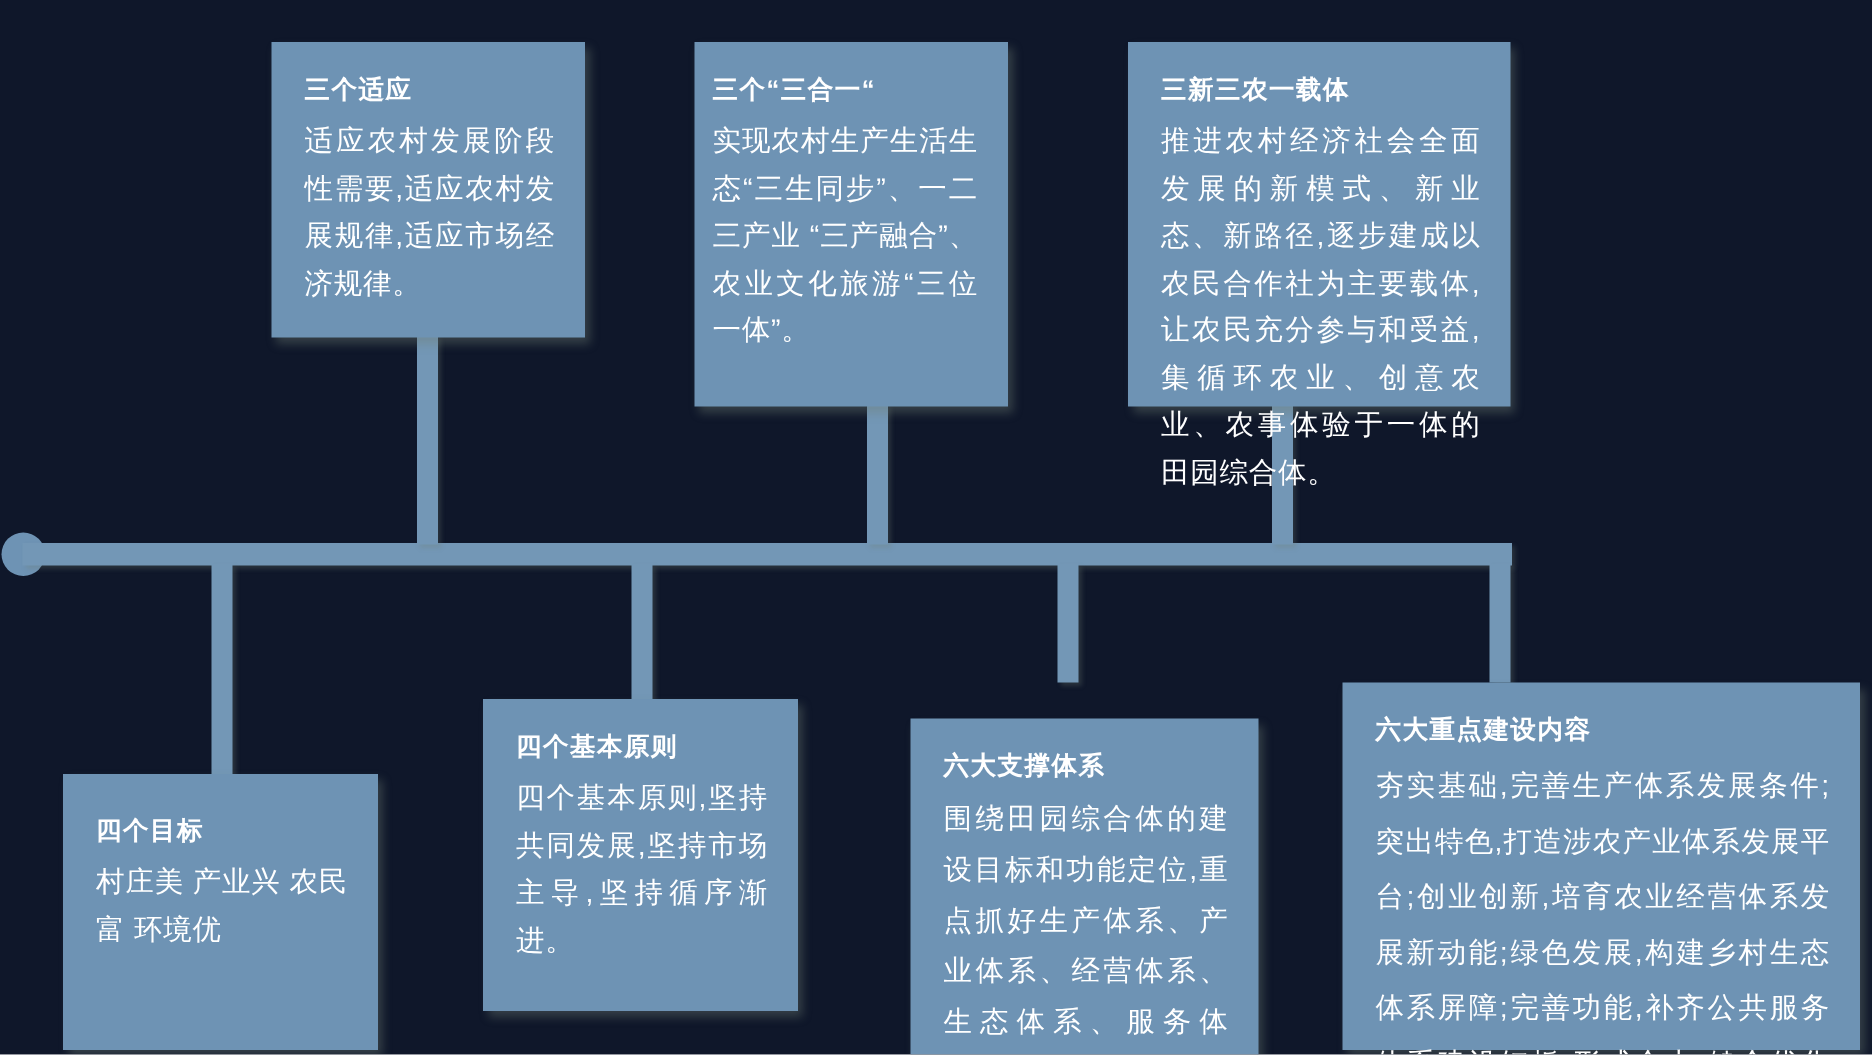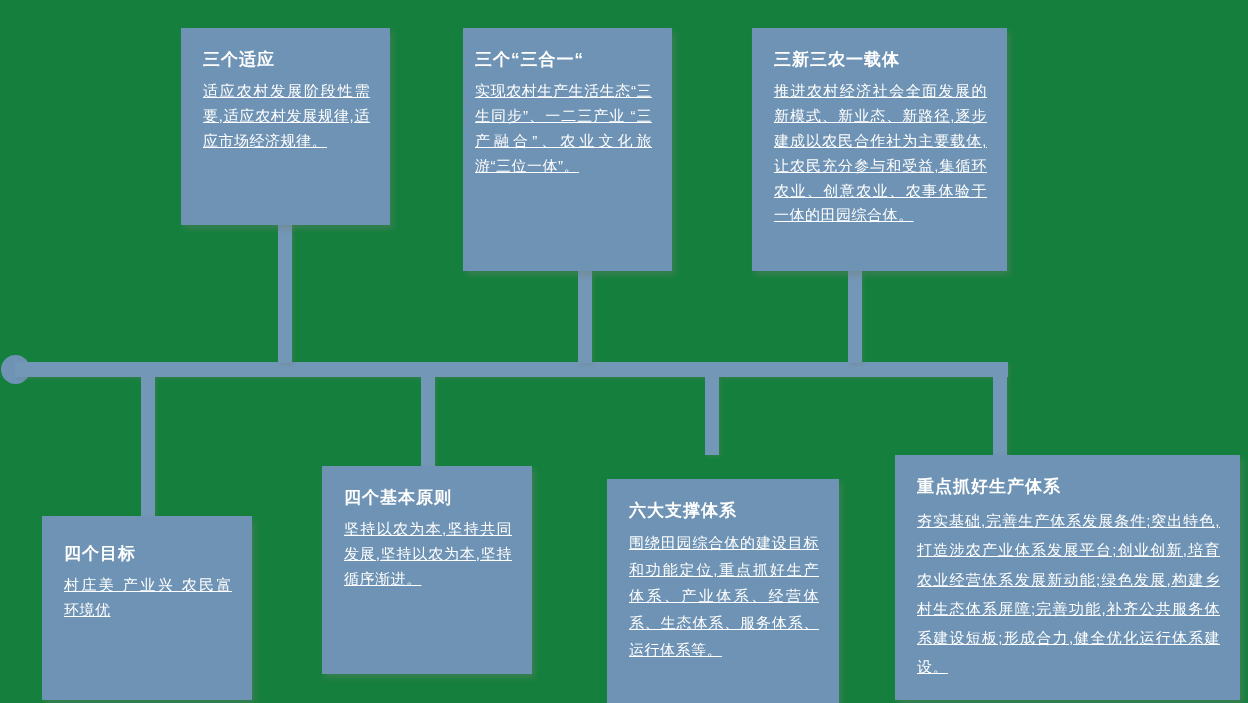--- a/index.html
+++ b/index.html
@@ -5,21 +5,21 @@
   html, body {
     margin: 0;
     padding: 0;
     background: #ffffff;
     font-family: "Liberation Sans", "DejaVu Sans", sans-serif;
   }
   #canvas {
     position: relative;
     width: 1248px;
     height: 703px;
-    background: #15803d;
+    background: #0f172a;
     overflow: hidden;
   }
   
   .timeline-line {
     position: absolute;
     left: 15px;
     top: 362px;
     width: 993px;
     height: 15px;
     background: #7397b6;
@@ -57,25 +57,24 @@
     box-sizing: border-box;
     box-shadow: 3px 4px 6px rgba(110,125,115,0.40);
   }
   .box .title {
     font-weight: bold;
     font-size: 17px;
     margin: 0 0 8px 0;
     letter-spacing: 1px;
   }
   .box .body {
-    font-size: 15px;
+    font-size: 19px;
     line-height: 1.66;
     text-align: justify;
     letter-spacing: 0.5px;
-    text-decoration: underline;
   }
   .box1 { left: 181px; top: 28px;  width: 209px; height: 197px; }
   .box2 { left: 463px; top: 28px;  width: 209px; height: 243px; padding-left: 12px; }
   .box3 { left: 752px; top: 28px;  width: 255px; height: 243px; }
   .box4 { left: 42px;  top: 516px; width: 210px; height: 184px; }
   .box4 .title { margin-top: 6px; }
   .box5 { left: 322px; top: 466px; width: 210px; height: 208px; }
   .box6 { left: 607px; top: 455px; width: 232px; height: 240px; margin-top: 24px; }
   .box6 .body { line-height: 1.78; }
   .box7 { left: 895px; top: 455px; width: 345px; height: 245px; }
@@ -112,26 +111,26 @@
     <div class="body">推进农村经济社会全面发展的新模式、新业态、新路径,逐步建成以农民合作社为主要载体,让农民充分参与和受益,集循环农业、创意农业、农事体验于一体的田园综合体。</div>
   </div>
 
   <div class="box box4">
     <div class="title">四个目标</div>
     <div class="body">村庄美 产业兴 农民富 环境优</div>
   </div>
 
   <div class="box box5">
     <div class="title">四个基本原则</div>
-    <div class="body">坚持以农为本,坚持共同发展,坚持以农为本,坚持循序渐进。</div>
+    <div class="body">四个基本原则,坚持共同发展,坚持市场主导,坚持循序渐进。</div>
   </div>
 
   <div class="box box6">
     <div class="title">六大支撑体系</div>
     <div class="body">围绕田园综合体的建设目标和功能定位,重点抓好生产体系、产业体系、经营体系、生态体系、服务体系、运行体系等。</div>
   </div>
 
   <div class="box box7">
-    <div class="title">重点抓好生产体系</div>
+    <div class="title">六大重点建设内容</div>
     <div class="body">夯实基础,完善生产体系发展条件;突出特色,打造涉农产业体系发展平台;创业创新,培育农业经营体系发展新动能;绿色发展,构建乡村生态体系屏障;完善功能,补齐公共服务体系建设短板;形成合力,健全优化运行体系建设。</div>
   </div>
 
 </div>
 
 </body></html>

